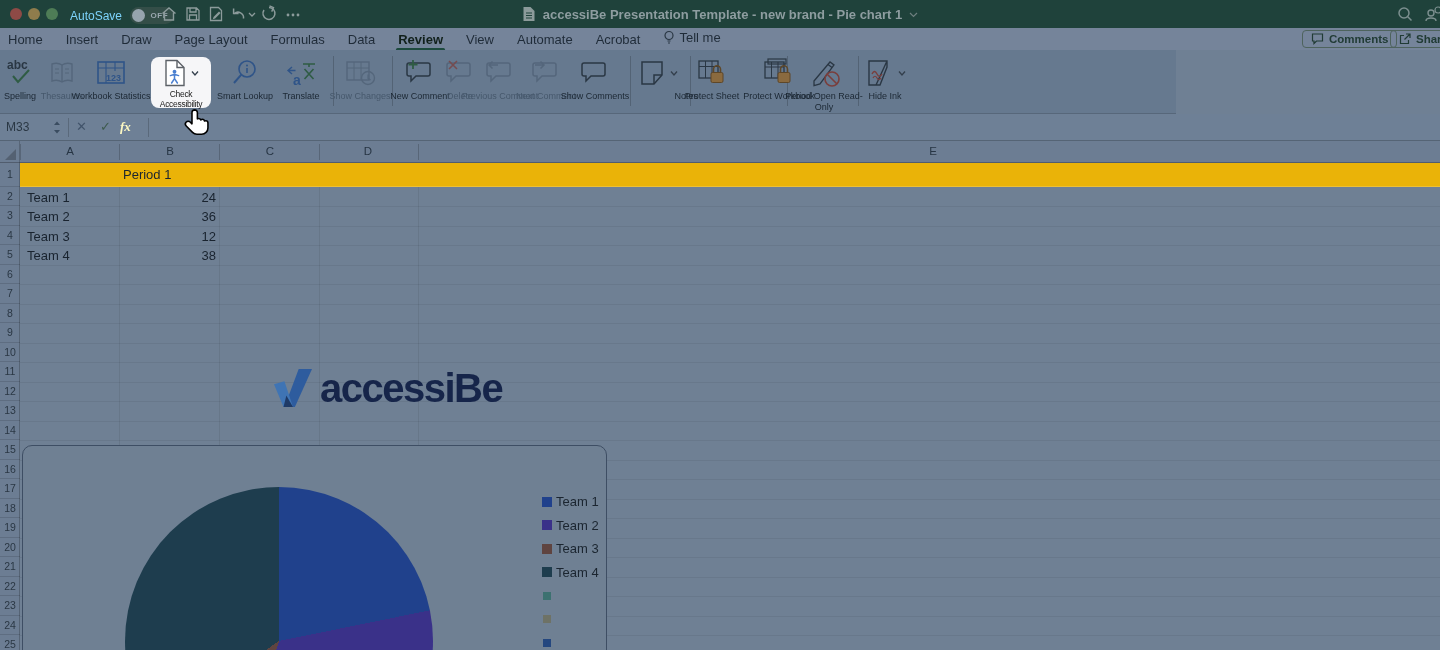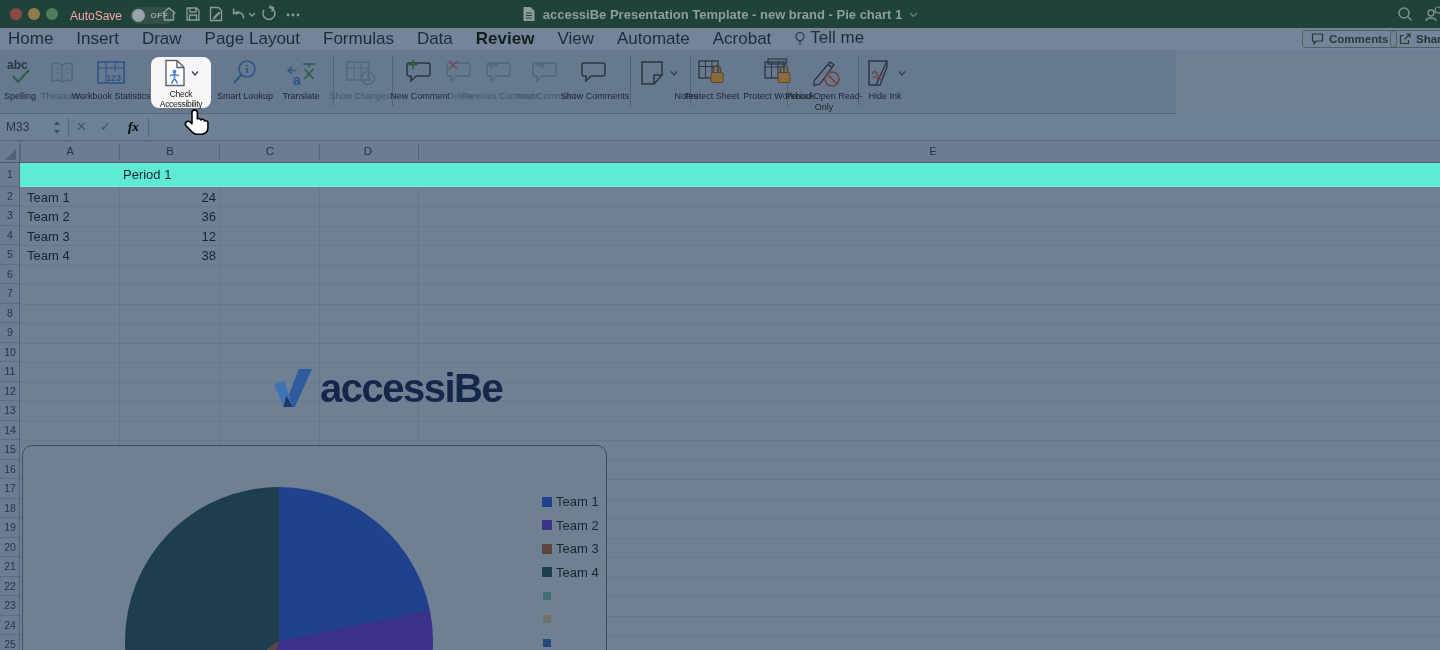--- a/index.html
+++ b/index.html
@@ -3,32 +3,32 @@
 <meta charset="utf-8">
 <style>
   * { margin:0; padding:0; box-sizing:border-box; }
   html,body { width:1440px; height:650px; overflow:hidden; }
   body { font-family:"Liberation Sans","DejaVu Sans",sans-serif; position:relative; background:#6F8094; }
   .abs { position:absolute; }
 
   
   #titlebar { position:absolute; top:0; left:0; width:1440px; height:28px; background:#1F423B; }
   .tl { position:absolute; top:8px; width:12px; height:12px; border-radius:50%; }
-  .tb-txt { color:#fca5a5; font-size:12px; }
+  .tb-txt { color:#7dd3fc; font-size:12px; }
   .qa-icon { position:absolute; top:5px; width:18px; height:18px; }
   #win-title { position:absolute; top:0; left:0; width:100%; height:28px; display:flex; align-items:center; justify-content:center; gap:7px; color:#8E9DA0; font-size:13px; font-weight:bold; }
   #autosave { position:absolute; left:70px; top:7px; display:flex; align-items:center; gap:8px; }
   #as-toggle { width:44px; height:17px; border-radius:9px; background:#344E48; position:relative; }
   #as-knob { position:absolute; left:2px; top:2px; width:13px; height:13px; border-radius:50%; background:#97A4AE; }
   #as-off { position:absolute; right:6px; top:4px; font-size:8px; font-weight:bold; color:#9AA7AF; letter-spacing:.5px; }
 
   
   #tabrow { position:absolute; top:28px; left:0; width:1440px; height:22px; background:#75849A; }
   #tabs { position:absolute; left:8px; top:0; height:22px; display:flex; gap:23px; align-items:center; }
-  .tab { font-size:17px; color:#1F2B38; position:relative; white-space:nowrap; cursor:default; }
+  .tab { font-size:13px; color:#1F2B38; position:relative; white-space:nowrap; cursor:default; }
   .tab.active { font-weight:bold; color:#11201B; }
   .tab.active::after { content:""; position:absolute; left:-2px; right:-2px; bottom:-4px; height:2.5px; border-radius:2px; background:#1D4A3E; }
   .pillbtn { position:absolute; top:2px; height:18px; border:1px solid #4E635D; border-radius:4px; display:flex; align-items:center; gap:5px; padding:0 8px; color:#213B35; font-size:11.5px; font-weight:bold; }
 
   
   #ribbon { position:absolute; top:50px; left:0; width:1176px; height:64px; background:#66798F; border-bottom:1px solid rgba(0,0,0,.14); }
   .rsep { position:absolute; top:6px; width:1px; height:50px; background:rgba(0,0,0,.18); }
   .rbtn { position:absolute; top:6px; transform:translateX(-50%); width:80px; text-align:center; }
   .rbtn .ric { height:34px; display:flex; align-items:center; justify-content:center; gap:2px; }
   .rbtn .rlb { font-size:9px; line-height:1.2; color:#1B2733; margin-top:1px; }
@@ -50,21 +50,21 @@
   .chsep { position:absolute; top:3px; width:1px; height:16px; background:rgba(0,0,0,.18); }
   #corner { position:absolute; left:0; top:0; width:20px; height:22px; border-right:1px solid rgba(0,0,0,.18); }
   #corner::after { content:""; position:absolute; right:3px; bottom:3px; border-left:11px solid transparent; border-bottom:11px solid rgba(0,0,0,.22); }
 
   
   #grid { position:absolute; top:163px; left:0; width:1440px; height:487px; background:#6F8094; }
   #rowhdr { position:absolute; left:0; top:0; width:20px; height:487px; background:#6C7D93; border-right:1px solid rgba(0,0,0,.2); z-index:3; }
   .rnum { position:absolute; left:0; width:20px; text-align:center; font-size:10.5px; color:#2A3744; border-bottom:1px solid rgba(0,0,0,.12); display:flex; align-items:center; justify-content:center; }
   .hline { position:absolute; left:20px; right:0; height:1px; background:rgba(0,0,0,.06); }
   .vline { position:absolute; top:0; width:1px; height:487px; background:rgba(0,0,0,.07); }
-  #row1band { position:absolute; left:20px; top:0; width:1420px; height:23.5px; background:#5eead4; border-bottom:1px solid rgba(255,255,255,.18); z-index:1; }
+  #row1band { position:absolute; left:20px; top:0; width:1420px; height:23.5px; background:#eab308; border-bottom:1px solid rgba(255,255,255,.18); z-index:1; }
   #row1band span { position:absolute; left:103px; top:4px; font-size:13px; color:#1A2531; }
   .cellA { position:absolute; left:27px; font-size:13px; color:#19232F; z-index:1; }
   .cellB { position:absolute; left:119px; width:97px; text-align:right; font-size:13px; color:#19232F; z-index:1; }
 
   
   #logo { position:absolute; left:274px; top:203px; display:flex; align-items:flex-start; gap:8px; z-index:2; }
   #logo-text { font-size:40px; font-weight:bold; letter-spacing:-1.5px; color:#16254A; line-height:44px; }
 
   
   #chart { position:absolute; left:22px; top:282px; width:585px; height:362px; background:#6F8093; border:1.5px solid #3E4E64; border-radius:10px; z-index:2; }
@@ -362,21 +362,21 @@
   </div>
 
 <div id="fbar">
   <span id="namebox">M33</span>
   <svg class="abs" style="left:52px;top:6px;" width="10" height="15" viewBox="0 0 10 15">
       <path d="M2 5 L5 1.5 8 5 z M2 10 L5 13.5 8 10 z" fill="#3A4C60"></path>
     </svg>
   <div class="fsep" style="left:68px;"></div>
   <span class="fico" style="left:76px;">✕</span>
   <span class="fico" style="left:100px;color:#3E5A4E;">✓</span>
-  <span class="fico" style="left:128px;font-family:'Liberation Serif','DejaVu Serif',serif;font-style:italic;font-weight:bold;color:#000000;">fx</span>
+  <span class="fico" style="left:120px;font-family:'Liberation Serif','DejaVu Serif',serif;font-style:italic;font-weight:bold;color:#fef9c3;">fx</span>
   <div class="fsep" style="left:148px;"></div>
   <div class="abs" style="left:152px;top:0;right:0;height:26px;"></div>
 </div>
 
 <div id="colhdr">
   <div id="corner"></div>
 <span class="colL" style="left: 70px;">A</span>
     <div class="chsep" style="left: 20px;"></div>
     <span class="colL" style="left: 170px;">B</span>
     <div class="chsep" style="left: 119px;"></div>

